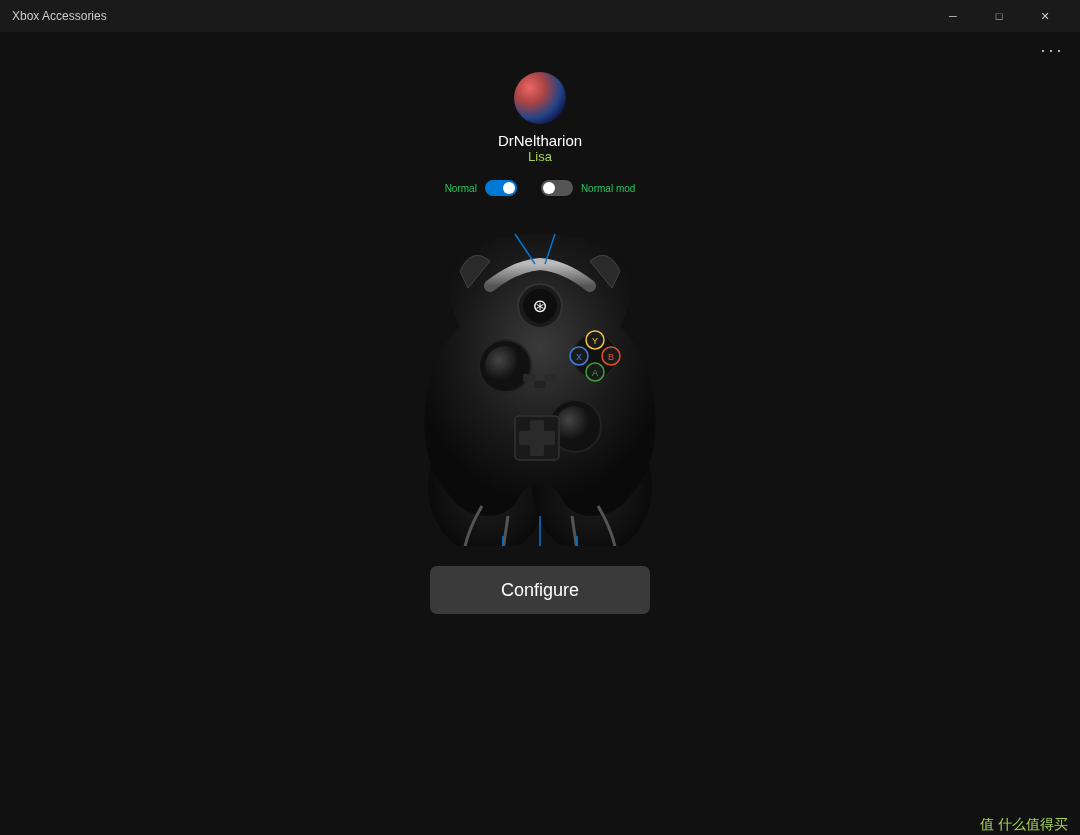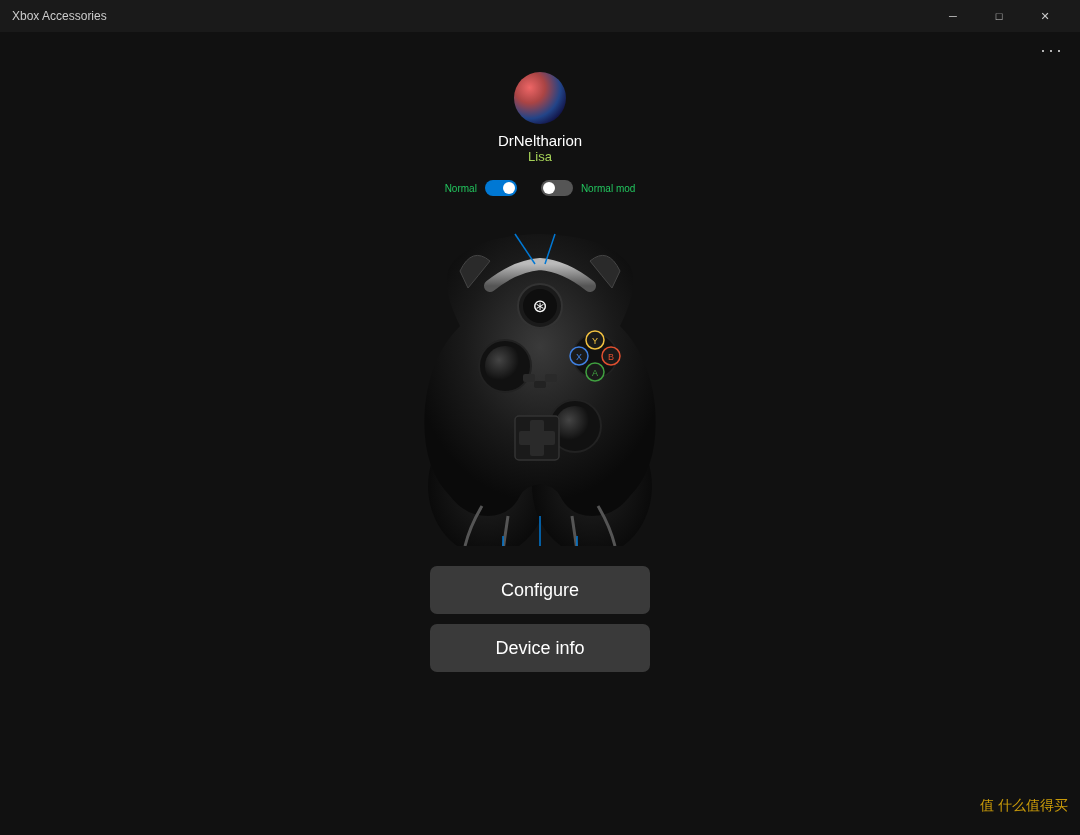--- a/index.html
+++ b/index.html
@@ -164,23 +164,23 @@
       color: #fff;
       font-size: 18px;
       font-family: 'Segoe UI', Arial, sans-serif;
       cursor: pointer;
       border-radius: 7px;
     }
 
     
     .watermark {
       position: absolute;
-      bottom: 20px;
+      bottom: 1px;
       right: 12px;
-      color: #eab308;
+      color: #bef264;
       font-size: 14px;
       opacity: 0.85;
     }
   </style>
 </head>
 <body>
 
 <div class="titlebar">
   <span class="titlebar-title">Xbox Accessories</span>
   <div class="titlebar-controls">
@@ -301,20 +301,19 @@
       <text x="160" y="385" text-anchor="middle" fill="#0078d4" font-size="11">⊞</text>
 
       <text x="195" y="385" text-anchor="middle" fill="#0078d4" font-size="11">⊟</text>
 
       <text x="220" y="398" text-anchor="middle" fill="#0078d4" font-size="13">⊟</text>
     </svg>
   </div>
 
   <div class="buttons-row">
     <button class="action-btn">Configure</button>
-    <button class="action-btn">Device info</button>
   </div>
 
 </div>
 
 <div class="watermark">
   <span>值 什么值得买</span>
 </div>
 
 </body></html>

